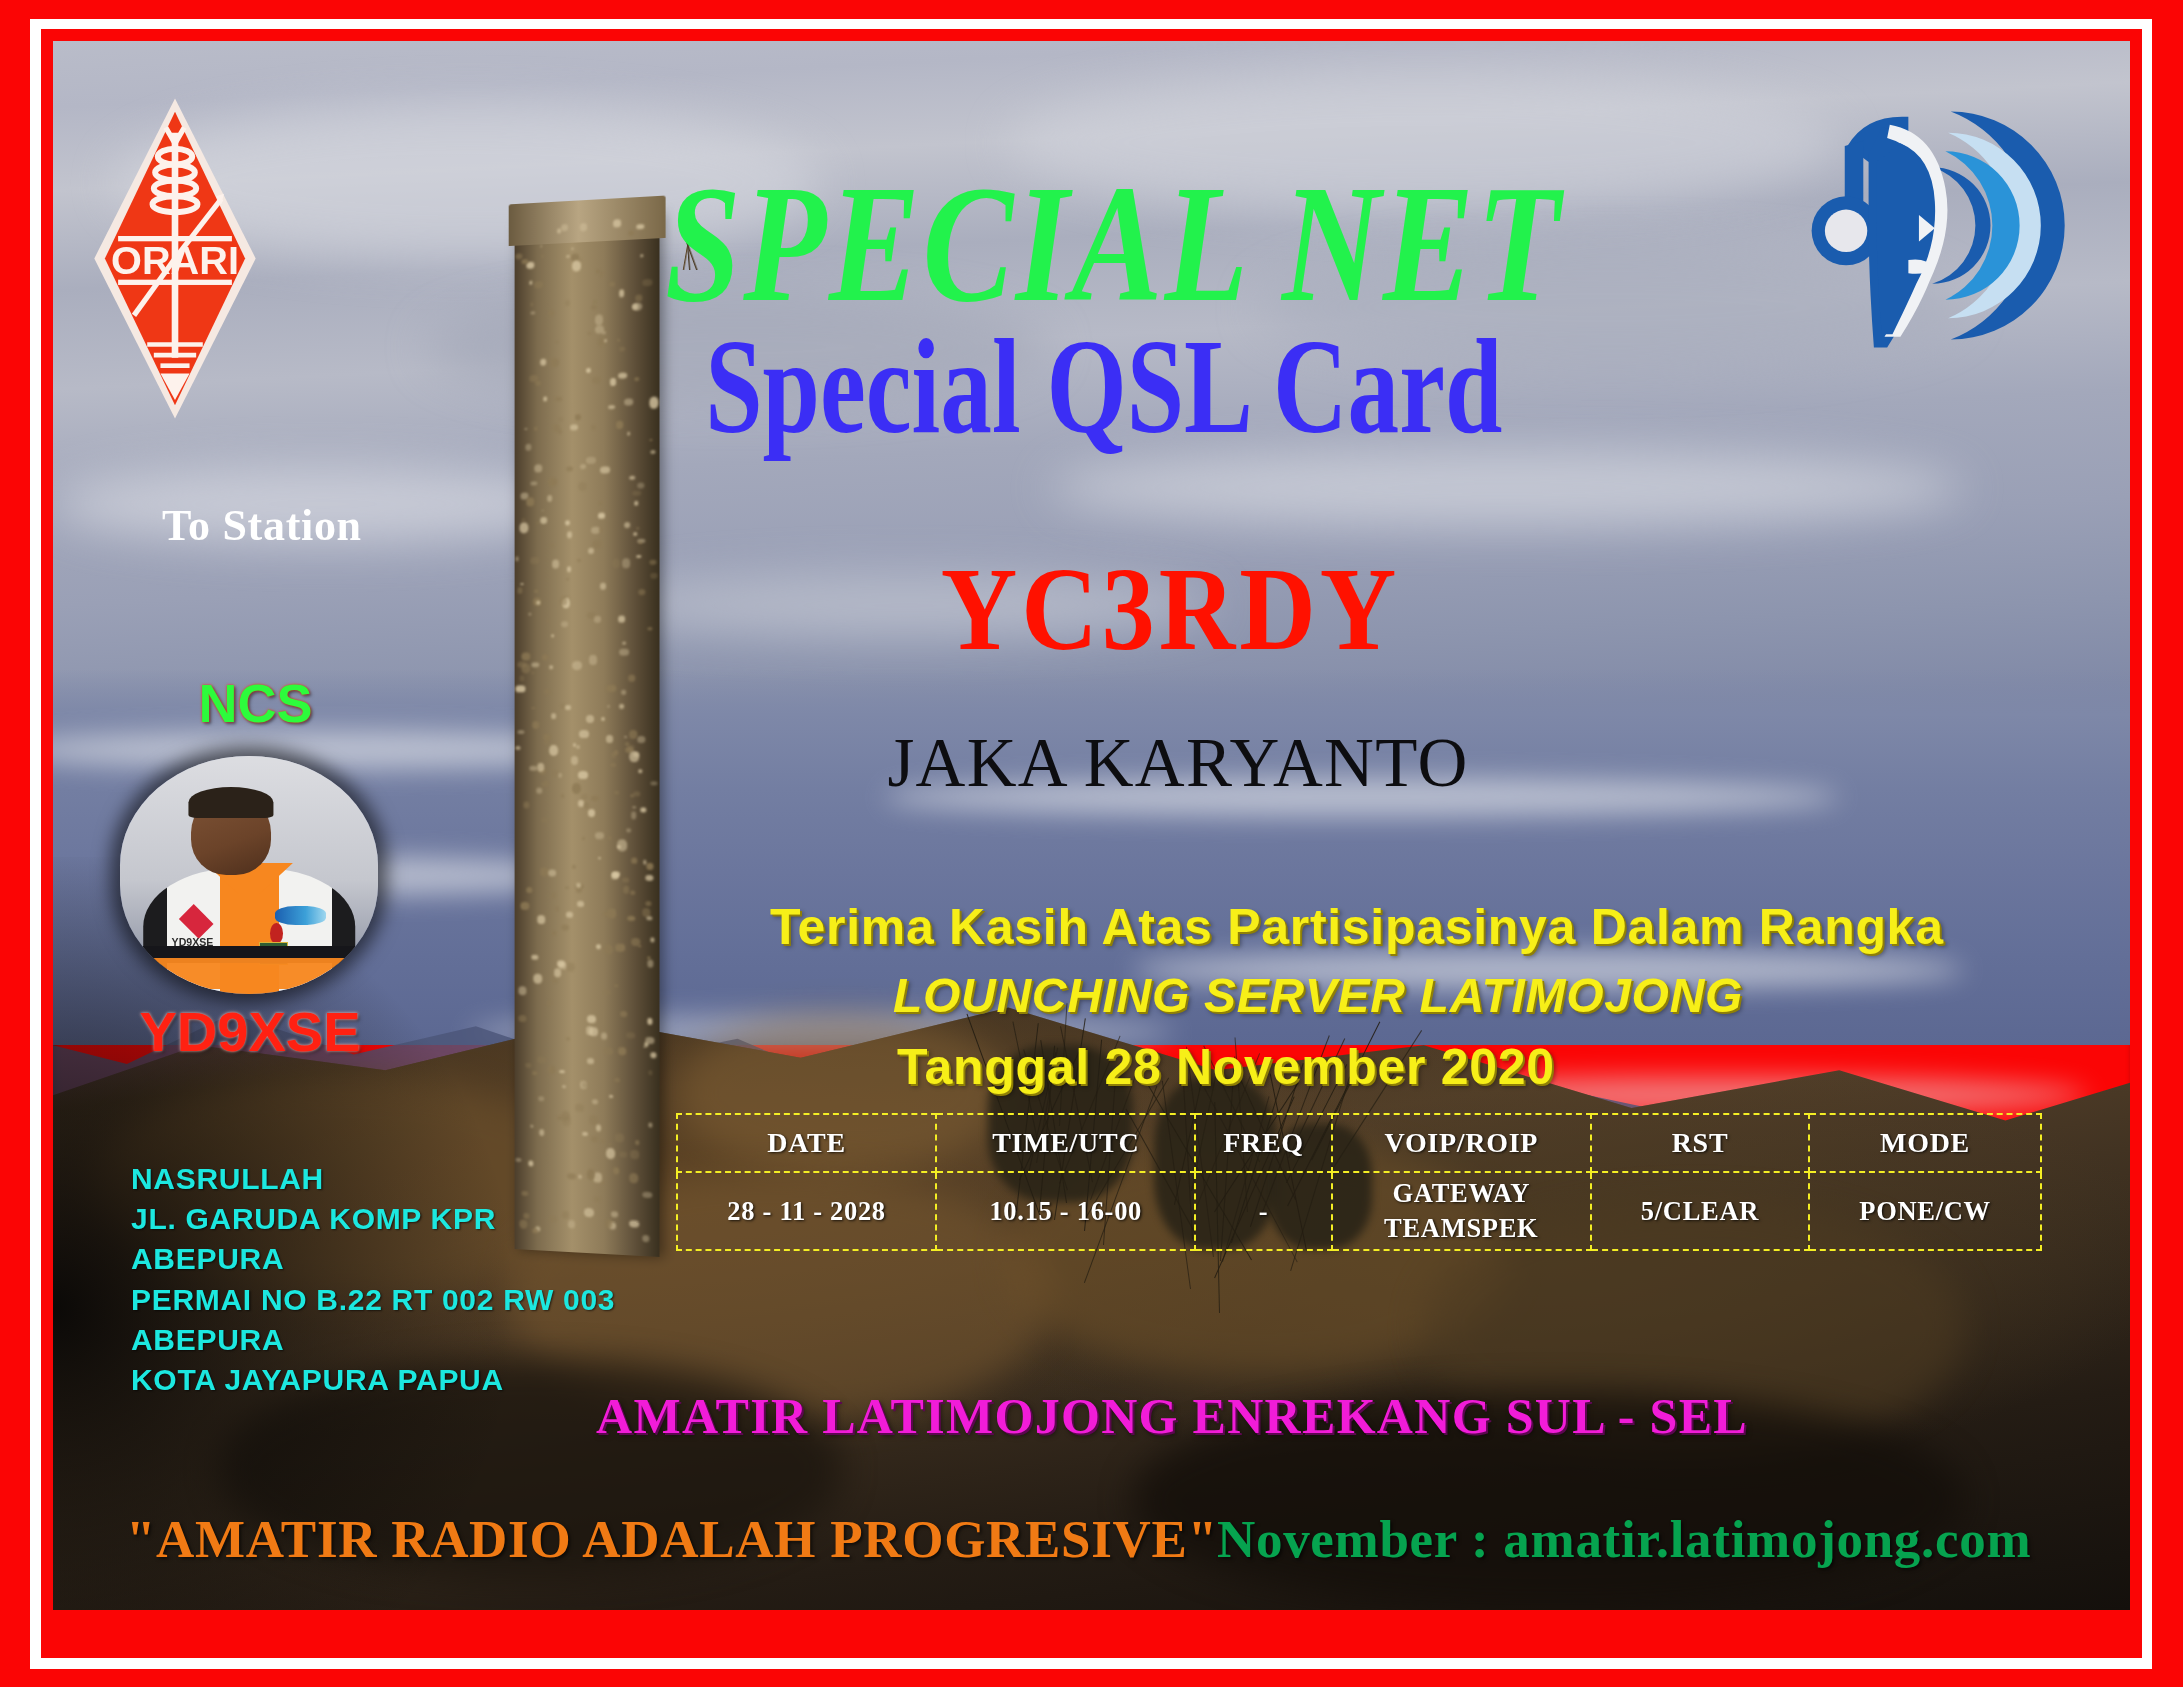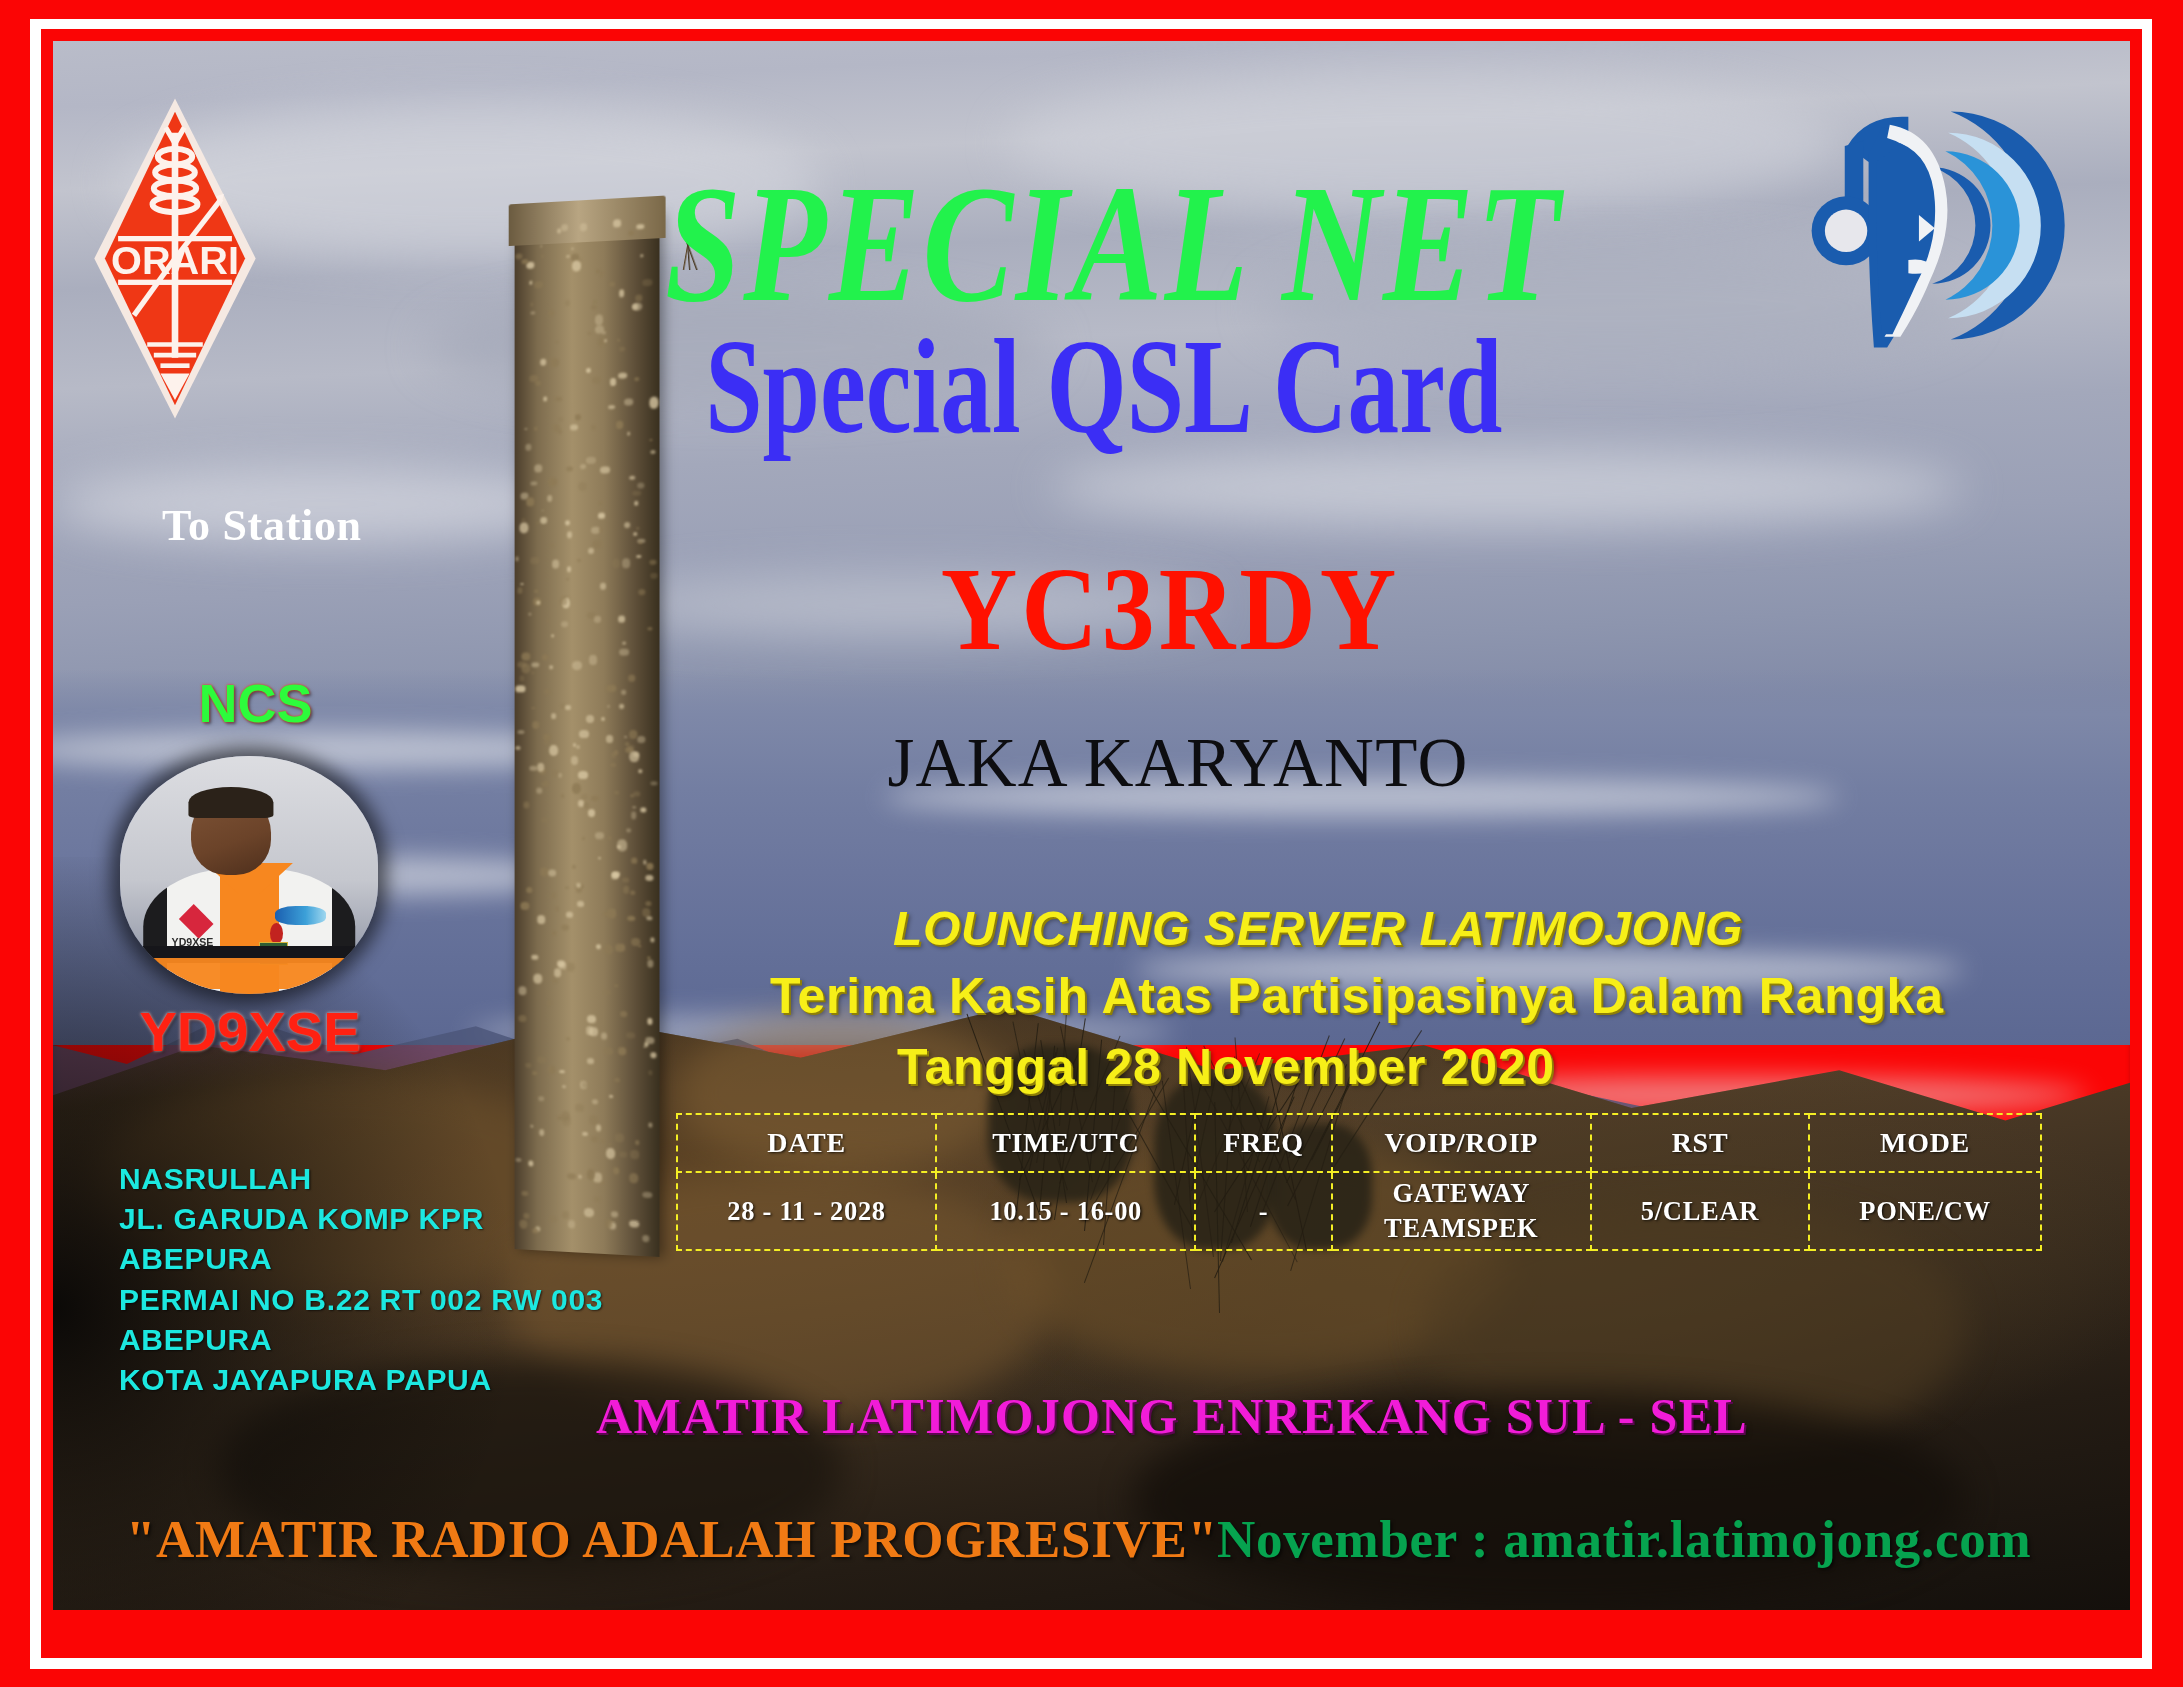--- a/index.html
+++ b/index.html
@@ -250,20 +250,21 @@
     position:absolute; left:78px; top:963px; width:238px; text-align:center;
     color:#ff2112; font:900 56px/1 "Liberation Sans", sans-serif;
     text-shadow:0 0 3.3px #ffbdb6, 2px 2px 3.3px rgba(0,0,0,.5);
   }
   
   .addr{ position:absolute; left:66px; top:1118px; }
   .addr div{
     color:#1ce8e0; font:700 30px/1.34 "Liberation Sans", sans-serif;
     letter-spacing:0.7px; white-space:nowrap;
     text-shadow:1.3px 1.3px 2px rgba(0,0,0,.55);
+    margin-left:12px;
   }
   
   .logtable{
     position:absolute; left:623px; top:1072px; width:1366px;
     border-collapse:collapse; table-layout:fixed;
   }
   .logtable td{
     border:2px dashed #f4ee24;
     color:#ffffff; text-align:center; vertical-align:middle;
     font:900 28px/1.32 "Liberation Serif", serif; letter-spacing:0.7px;
@@ -776,22 +777,22 @@
   <div class="title-net">SPECIAL NET</div>
   <div class="title-qsl">Special QSL Card</div>
 
   <div class="to-station">To Station</div>
 
   <div class="callsign">YC3RDY</div>
 
   <div class="opname">JAKA KARYANTO</div>
 
   <div class="ykk">
+    <div class="yline y1">Terima Kasih Atas Partisipasinya Dalam Rangka</div>
     <div class="yline y2">LOUNCHING SERVER LATIMOJONG</div>
-    <div class="yline y1">Terima Kasih Atas Partisipasinya Dalam Rangka</div>
     <div class="yline y3">Tanggal  28  November  2020</div>
   </div>
 
   <div class="ncs-label">NCS</div>
 
   <div class="photo-oval">
     <div class="op-torso"></div>
     <div class="op-collar"></div>
     <div class="op-head"></div>
     <div class="op-hair"></div>

